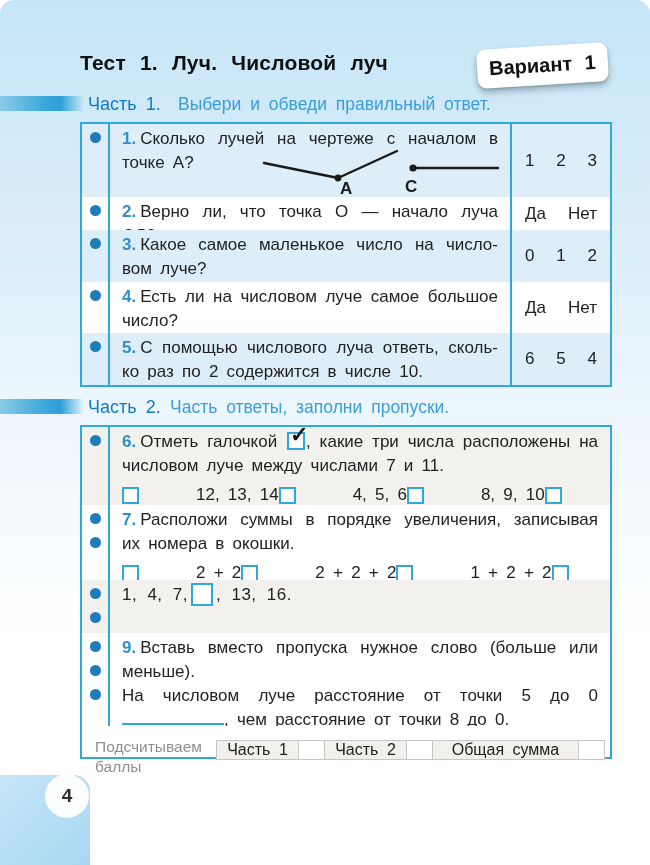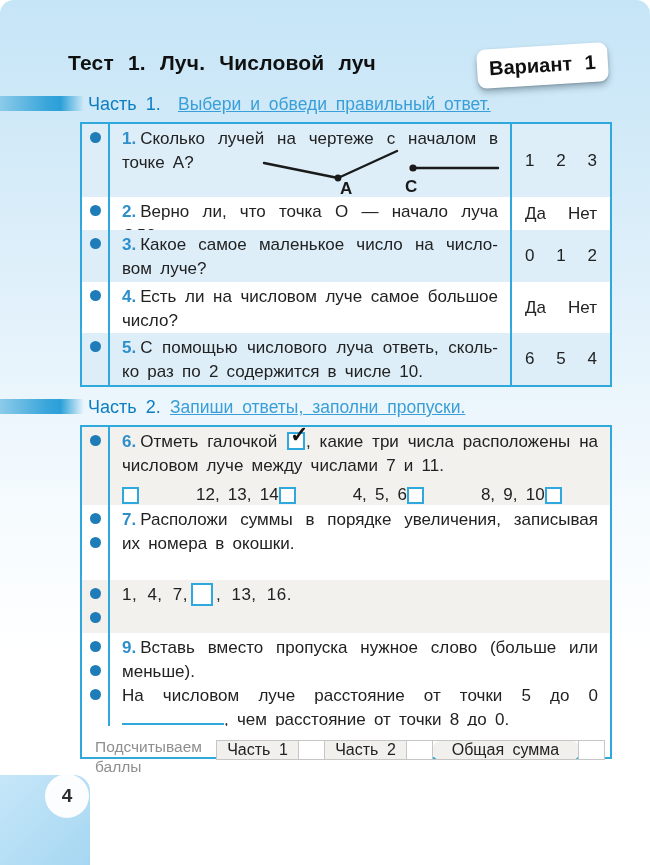--- a/index.html
+++ b/index.html
@@ -10,39 +10,39 @@
     -webkit-font-smoothing:antialiased;
   }
   .page {
     position:absolute; inset:0; overflow:hidden;
     border-radius:14px 14px 0 0;
     background:linear-gradient(180deg,#c5e5f7 0%, #d2eaf8 16%, #e4f2fb 38%, #f6fbfe 60%, #ffffff 76%);
   }
 
   
   .title {
-    position:absolute; left:68px; top:51px;
+    position:absolute; left:80px; top:51px;
     font-size:21px; font-weight:bold; color:#101010; word-spacing:8px; letter-spacing:.2px;
   }
   .badge {
     position:absolute; left:477px; top:46px; width:131px; height:39px;
     background:#ffffff; border-radius:9px; transform:rotate(-3.5deg);
     box-shadow:0 4px 6px rgba(50,70,85,.38), 0 1px 2px rgba(50,70,85,.25);
     display:flex; align-items:center; justify-content:center;
     font-size:20px; font-weight:bold; color:#101010; word-spacing:7px;
   }
 
   
   .part-head { position:absolute; left:0; width:650px; height:20px; }
   .part-bar {
     position:absolute; left:0; top:2px; width:84px; height:15px;
     background:linear-gradient(90deg,#8ccbe9 0%, #3aa6db 55%, #2ba0d8 72%, rgba(43,160,216,0) 100%);
   }
   .part-label { position:absolute; left:88px; top:0; font-size:18px; font-weight:normal; color:#0d7dc2; word-spacing:4px; }
-  .part-instr { position:absolute; left:178px; top:0; font-size:17.5px; color:#3a9fd8; word-spacing:4px;text-decoration:underline; }
+  .part-instr { position:absolute; left:178px; top:0; font-size:17.5px; color:#3a9fd8; word-spacing:4px; }
   .part2 .part-instr { left:170px; }
 
   
   .qtable {
     position:absolute; left:80px; width:532px;
     border:2px solid #2fa8dd; background:#fff;
     display:grid;
   }
   .t1 { top:122px; height:265px; grid-template-columns:28px 400px 100px; grid-template-rows:73px 33px 52px 51px 52px; }
   .t2 { top:425px; height:334px; grid-template-columns:28px 500px; grid-template-rows:78px 75px 53px 93px; }
@@ -82,21 +82,21 @@
   .seqline { letter-spacing:.5px; word-spacing:5px; }
 
   
   .score-label { position:absolute; left:95px; top:737px; font-size:15.5px; line-height:20px; color:#8f8f8f; }
   .score-table { position:absolute; left:216px; top:740px; border-collapse:collapse; }
   .score-table td {
     border:1px solid #c6c6c6; height:18px; font-size:16px; color:#222;
     text-align:center; word-spacing:4px; padding:0 8px;
   }
   .sc-lab { background:#f1f0ed; }
-  .sc-w1 { min-width:82px; } .sc-gap { min-width:26px; background:#fff; } .sc-w3 { min-width:146px;border-radius:7px; }
+  .sc-w1 { min-width:82px; } .sc-gap { min-width:26px; background:#fff; } .sc-w3 { min-width:146px; }
 
   
   .corner-sq {
     position:absolute; left:0; top:775px; width:90px; height:90px;
     border-radius:0 16px 0 0;
     background:linear-gradient(135deg,#c6e6f8 0%, #a6d7f2 100%);
   }
   .corner-circle {
     position:absolute; left:45px; top:774px; width:44px; height:44px; border-radius:50%;
     background:#fbfdff; display:flex; align-items:center; justify-content:center;
@@ -183,21 +183,21 @@
     <div class="acell rowbg-blue">
       <span>6</span>
       <span>5</span>
       <span>4</span>
     </div>
   </div>
 
   <div class="part-head part2" style="top:397px;">
     <div class="part-bar"></div>
     <span class="part-label">Часть 2.</span>
-    <span class="part-instr">Запиши ответы, заполни пропуски.</span>
+    <span class="part-instr">Часть ответы, заполни пропуски.</span>
   </div>
 
   <div class="qtable t2">
 
     <div class="bcell rowbg-gray">
         <span class="dot"></span>
       </div>
     <div class="qcell rowbg-gray">
       <span class="qnum">6.</span><span>Отметь галочкой</span>
       <span class="cb-inline"><span class="check-glyph">✓</span></span><span>, какие три числа расположены на числовом луче между числами 7 и 11.</span>
@@ -220,20 +220,38 @@
           </span>
       </div>
     </div>
 
     <div class="bcell rowbg-white">
       <span class="dot"></span>
       <span class="dot"></span>
     </div>
     <div class="qcell rowbg-white">
       <span class="qnum">7.</span><span>Расположи суммы в порядке увеличения, записывая их номера в окошки.</span>
+      <div class="opts">
+        <span class="opt">
+            <span class="cb"></span>
+            <span>2 + 2</span>
+          </span>
+        <span class="opt">
+            <span class="cb"></span>
+            <span>2 + 2 + 2</span>
+          </span>
+        <span class="opt">
+            <span class="cb"></span>
+            <span>1 + 2 + 2</span>
+          </span>
+        <span class="opt">
+            <span class="cb"></span>
+            <span>2 + 2 + 3</span>
+          </span>
+      </div>
     </div>
 
     <div class="bcell rowbg-gray">
       <span class="dot"></span>
       <span class="dot"></span>
     </div>
     <div class="qcell rowbg-gray">
       <div class="seqline">
         <span>1, 4, 7,</span><span class="winbox"></span><span>, 13, 16.</span>
       </div>

